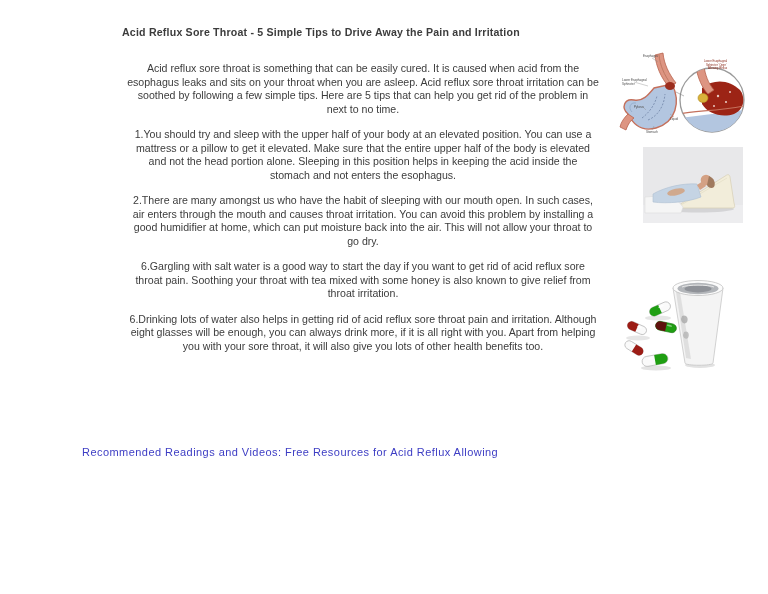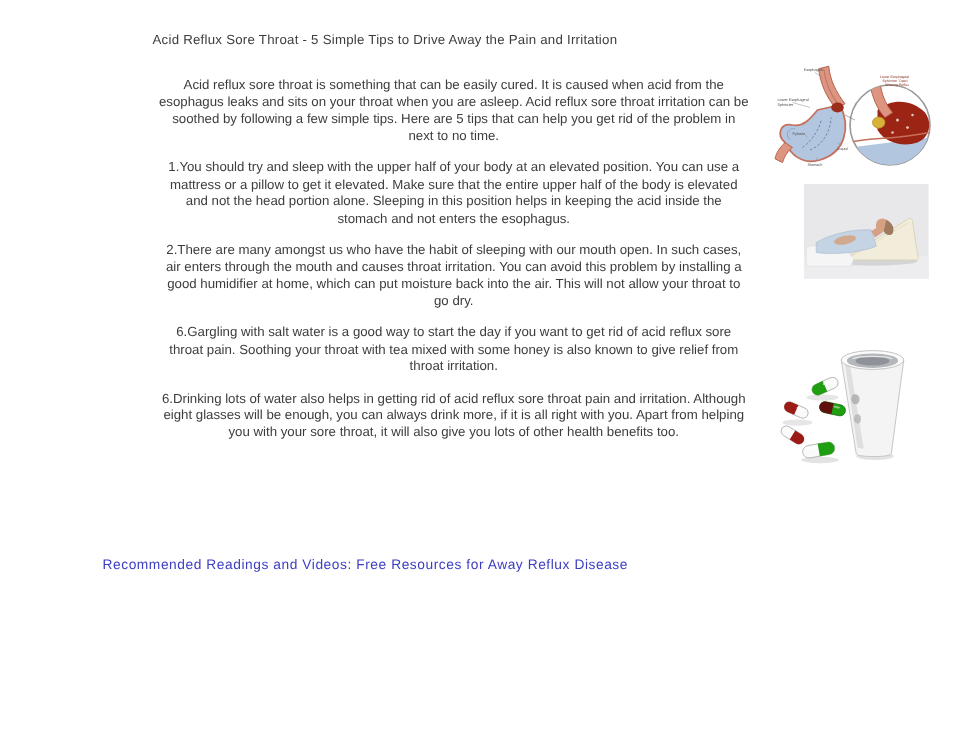--- a/index.html
+++ b/index.html
@@ -6,21 +6,21 @@
   .page {
     position: relative;
     width: 768px; height: 594px;
     background: #ffffff;
     font-family: "Liberation Sans", sans-serif;
     overflow: hidden;
   }
   .doc-title {
     position: absolute; left: 122px; top: 26px;
     margin: 0;
-    font-size: 10.6px; font-weight: normal;
+    font-size: 10.6px; font-weight: bold;
     letter-spacing: 0.2px;
     color: #3c3c3c;
     white-space: nowrap;
     text-align: center;
   }
   .article-body {
     position: absolute; left: 83px; top: 62px; width: 560px;
     font-size: 10.6px; line-height: 13.5px;
     color: #3c3c3c;
     text-align: center;
@@ -63,21 +63,21 @@
 good humidifier at home, which can put moisture back into the air. This will not allow your throat to
 go dry.</p>
     <p>6.Gargling with salt water is a good way to start the day if you want to get rid of acid reflux sore
 throat pain. Soothing your throat with tea mixed with some honey is also known to give relief from
 throat irritation.</p>
     <p>6.Drinking lots of water also helps in getting rid of acid reflux sore throat pain and irritation. Although
 eight glasses will be enough, you can always drink more, if it is all right with you. Apart from helping
 you with your sore throat, it will also give you lots of other health benefits too.</p>
   </div>
 
-  <a class="footer-link">Recommended Readings and Videos: Free Resources for Away Reflux Disease</a>
+  <a class="footer-link">Recommended Readings and Videos: Free Resources for Acid Reflux Allowing</a>
 
   <div class="figure fig-anatomy">
     <svg viewBox="0 0 130 97" xmlns="http://www.w3.org/2000/svg">
 
       <g>
         <path d="M37,15 C38,26 43,38 51,47 L58,43 C51,34 46,24 45,13 Z" fill="#dd9582" stroke="#b7624c" stroke-width="0.8"></path>
         <path d="M41,15 C42,25 46,35 53,44" fill="none" stroke="#c07a64" stroke-width="1"></path>
       </g>
 
       <g>

